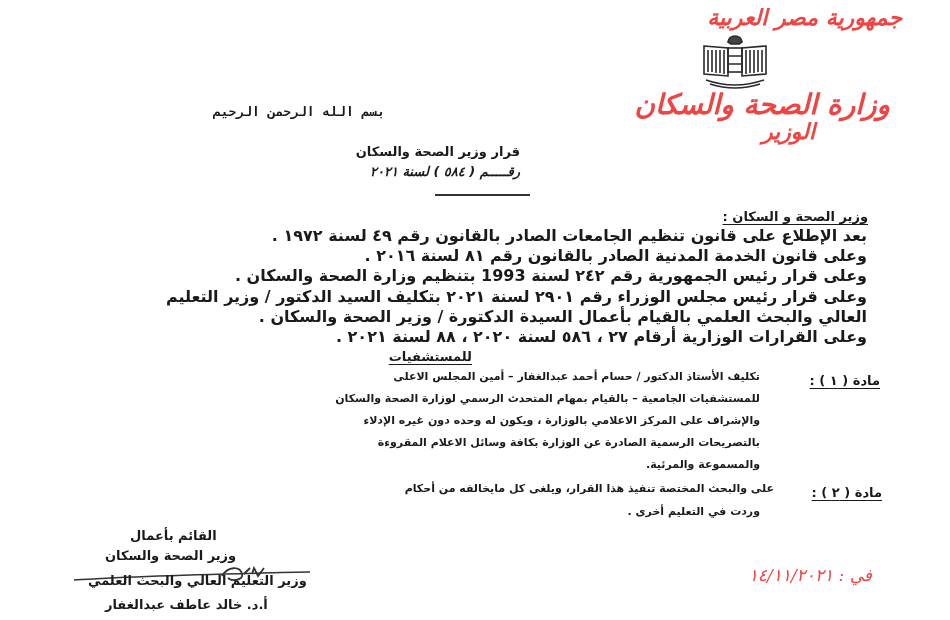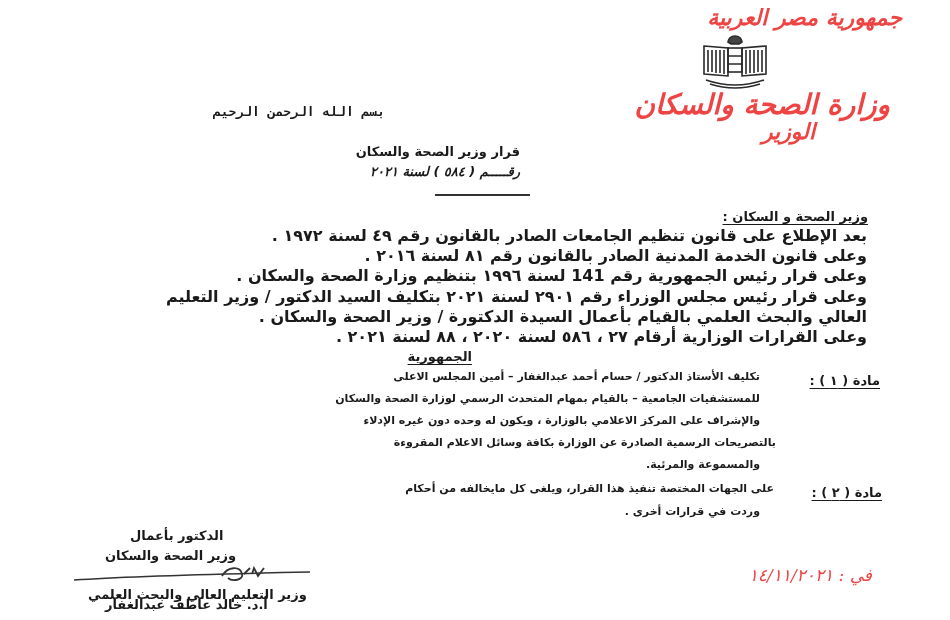--- a/index.html
+++ b/index.html
@@ -42,43 +42,43 @@
 <div class="abs rtl hand b" style="right:135px; top:118px; font-size:22px;">الوزير</div>
 
 <div class="abs rtl t15" style="right:565px; top:102px;font-family:Liberation Mono, monospace;">بسم الله الرحمن الرحيم</div>
 <div class="abs rtl t15" style="right:430px; top:141px;">قرار وزير الصحة والسكان</div>
 <div class="abs rtl t15" style="right:430px; top:161px;font-style:italic;">رقـــــم ( ٥٨٤ ) لسنة ٢٠٢١</div>
 <div class="abs hr" style="left:435px; top:194px; width:95px;"></div>
 
 <div class="abs rtl t15 u" style="right:82px; top:206px;">وزير الصحة و السكان :</div>
 <div class="abs rtl body-line" style="top:226px; right:83px;">بعد الإطلاع على قانون تنظيم الجامعات الصادر بالقانون رقم ٤٩ لسنة ١٩٧٢ .</div>
 <div class="abs rtl body-line" style="top:246px; right:83px;">وعلى قانون الخدمة المدنية الصادر بالقانون رقم ٨١ لسنة ٢٠١٦ .</div>
-<div class="abs rtl body-line" style="top:266px; right:83px;">وعلى قرار رئيس الجمهورية رقم 141 لسنة ١٩٩٦ بتنظيم وزارة الصحة والسكان .</div>
+<div class="abs rtl body-line" style="top:266px; right:83px;">وعلى قرار رئيس الجمهورية رقم ٢٤٢ لسنة 1993 بتنظيم وزارة الصحة والسكان .</div>
 <div class="abs rtl body-line" style="top:287px; right:83px;">وعلى قرار رئيس مجلس الوزراء رقم ٢٩٠١ لسنة ٢٠٢١ بتكليف السيد الدكتور / وزير التعليم</div>
 <div class="abs rtl body-line" style="top:307px; right:83px;">العالي والبحث العلمي بالقيام بأعمال السيدة الدكتورة / وزير الصحة والسكان .</div>
 <div class="abs rtl body-line" style="top:327px; right:83px;margin-left:25px;">وعلى القرارات الوزارية أرقام ٢٧ ، ٥٨٦ لسنة ٢٠٢٠ ، ٨٨ لسنة ٢٠٢١ .</div>
 
-<div class="abs rtl t15 u" style="right:478px; top:346px;">الجمهورية</div>
+<div class="abs rtl t15 u" style="right:478px; top:346px;">للمستشفيات</div>
 
 <div class="abs rtl t15 u" style="right:70px; top:370px;text-align:center;">مادة ( ١ ) :</div>
 <div class="abs rtl article-line" style="top:370px; right:190px;">تكليف الأستاذ الدكتور / حسام أحمد عبدالغفار – أمين المجلس الاعلى</div>
 <div class="abs rtl article-line" style="top:392px; right:190px;">للمستشفيات الجامعية – بالقيام بمهام المتحدث الرسمي لوزارة الصحة والسكان</div>
 <div class="abs rtl article-line" style="top:414px; right:190px;">والإشراف على المركز الاعلامي بالوزارة ، ويكون له وحده دون غيره الإدلاء</div>
-<div class="abs rtl article-line" style="top:436px; right:174px;">بالتصريحات الرسمية الصادرة عن الوزارة بكافة وسائل الاعلام المقروءة</div>
+<div class="abs rtl article-line" style="top:436px; right:190px;">بالتصريحات الرسمية الصادرة عن الوزارة بكافة وسائل الاعلام المقروءة</div>
 <div class="abs rtl article-line" style="top:458px; right:190px;">والمسموعة والمرئية.</div>
 
 <div class="abs rtl t15 u" style="right:68px; top:482px;">مادة ( ٢ ) :</div>
-<div class="abs rtl article-line" style="top:482px; right:176px;">على الجهات المختصة تنفيذ هذا القرار، ويلغى كل مايخالفه من أحكام</div>
-<div class="abs rtl article-line" style="top:505px; right:190px;">وردت في قرارات أخرى .</div>
+<div class="abs rtl article-line" style="top:482px; right:176px;">على والبحث المختصة تنفيذ هذا القرار، ويلغى كل مايخالفه من أحكام</div>
+<div class="abs rtl article-line" style="top:505px; right:190px;">وردت في التعليم أخرى .</div>
 
-<div class="abs rtl t15" style="left:130px; top:525px;">الدكتور بأعمال</div>
+<div class="abs rtl t15" style="left:130px; top:525px;">القائم بأعمال</div>
 <div class="abs rtl t15" style="left:105px; top:545px;">وزير الصحة والسكان</div>
 <div class="abs" style="left:72px; top:562px; width:240px; height:24px;">
   <svg width="240" height="24" viewBox="0 0 240 24">
     <path d="M2 18 C60 14 140 12 238 10" stroke="#333" stroke-width="1.6" fill="none"></path>
     <path d="M150 14 c6-10 18-10 20-2 c2 6-10 8-14 4 M172 12 l6-6 M180 12 l2-6 l4 8 l6-8" stroke="#333" stroke-width="1.8" fill="none"></path>
   </svg>
 </div>
 <div class="abs rtl hand" style="left:150px; top:548px; font-size:14px; opacity:0;">خالد</div>
 <div class="abs rtl t15" style="left:105px; top:578px;margin-top:16px;">أ.د. خالد عاطف عبدالغفار</div>
-<div class="abs rtl t15" style="left:88px; top:584px;">وزير التعليم العالي والبحث العلمي</div>
+<div class="abs rtl t15" style="left:88px; top:570px;">وزير التعليم العالي والبحث العلمي</div>
 
 <div class="abs rtl hand" style="right:78px; top:565px; font-size:17px;">في : ١٤/١١/٢٠٢١</div>
 
 </body></html>

